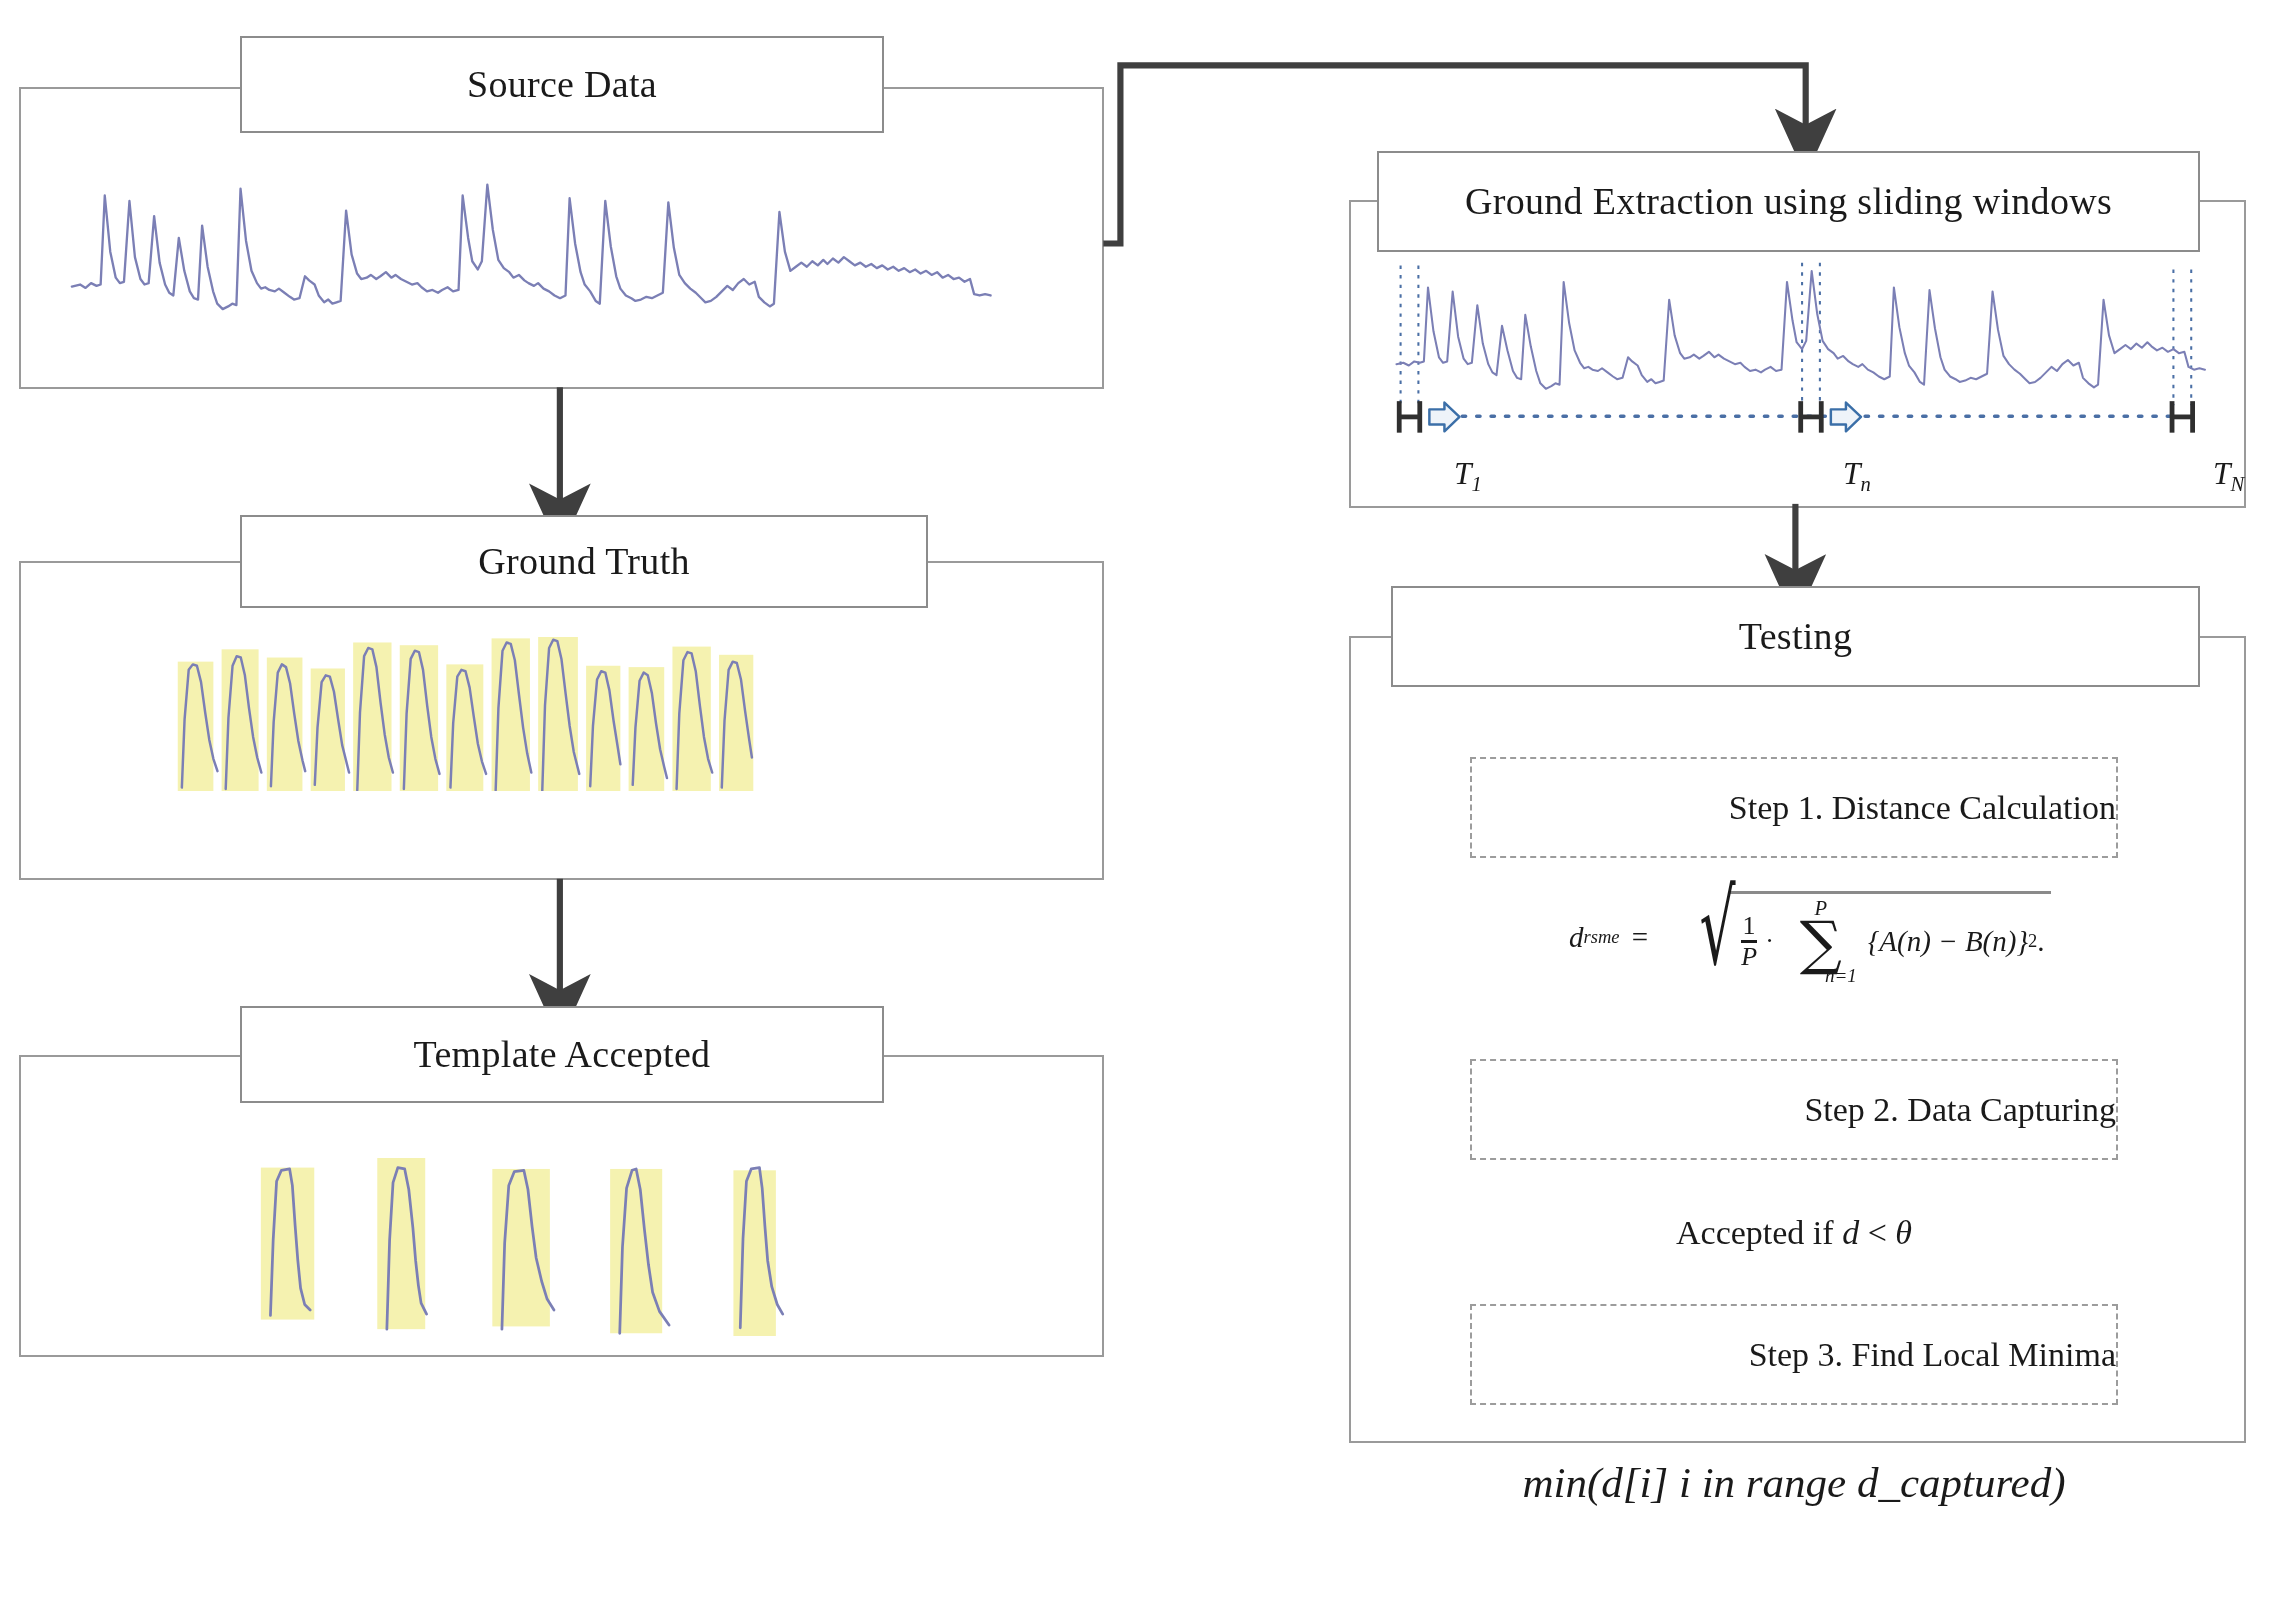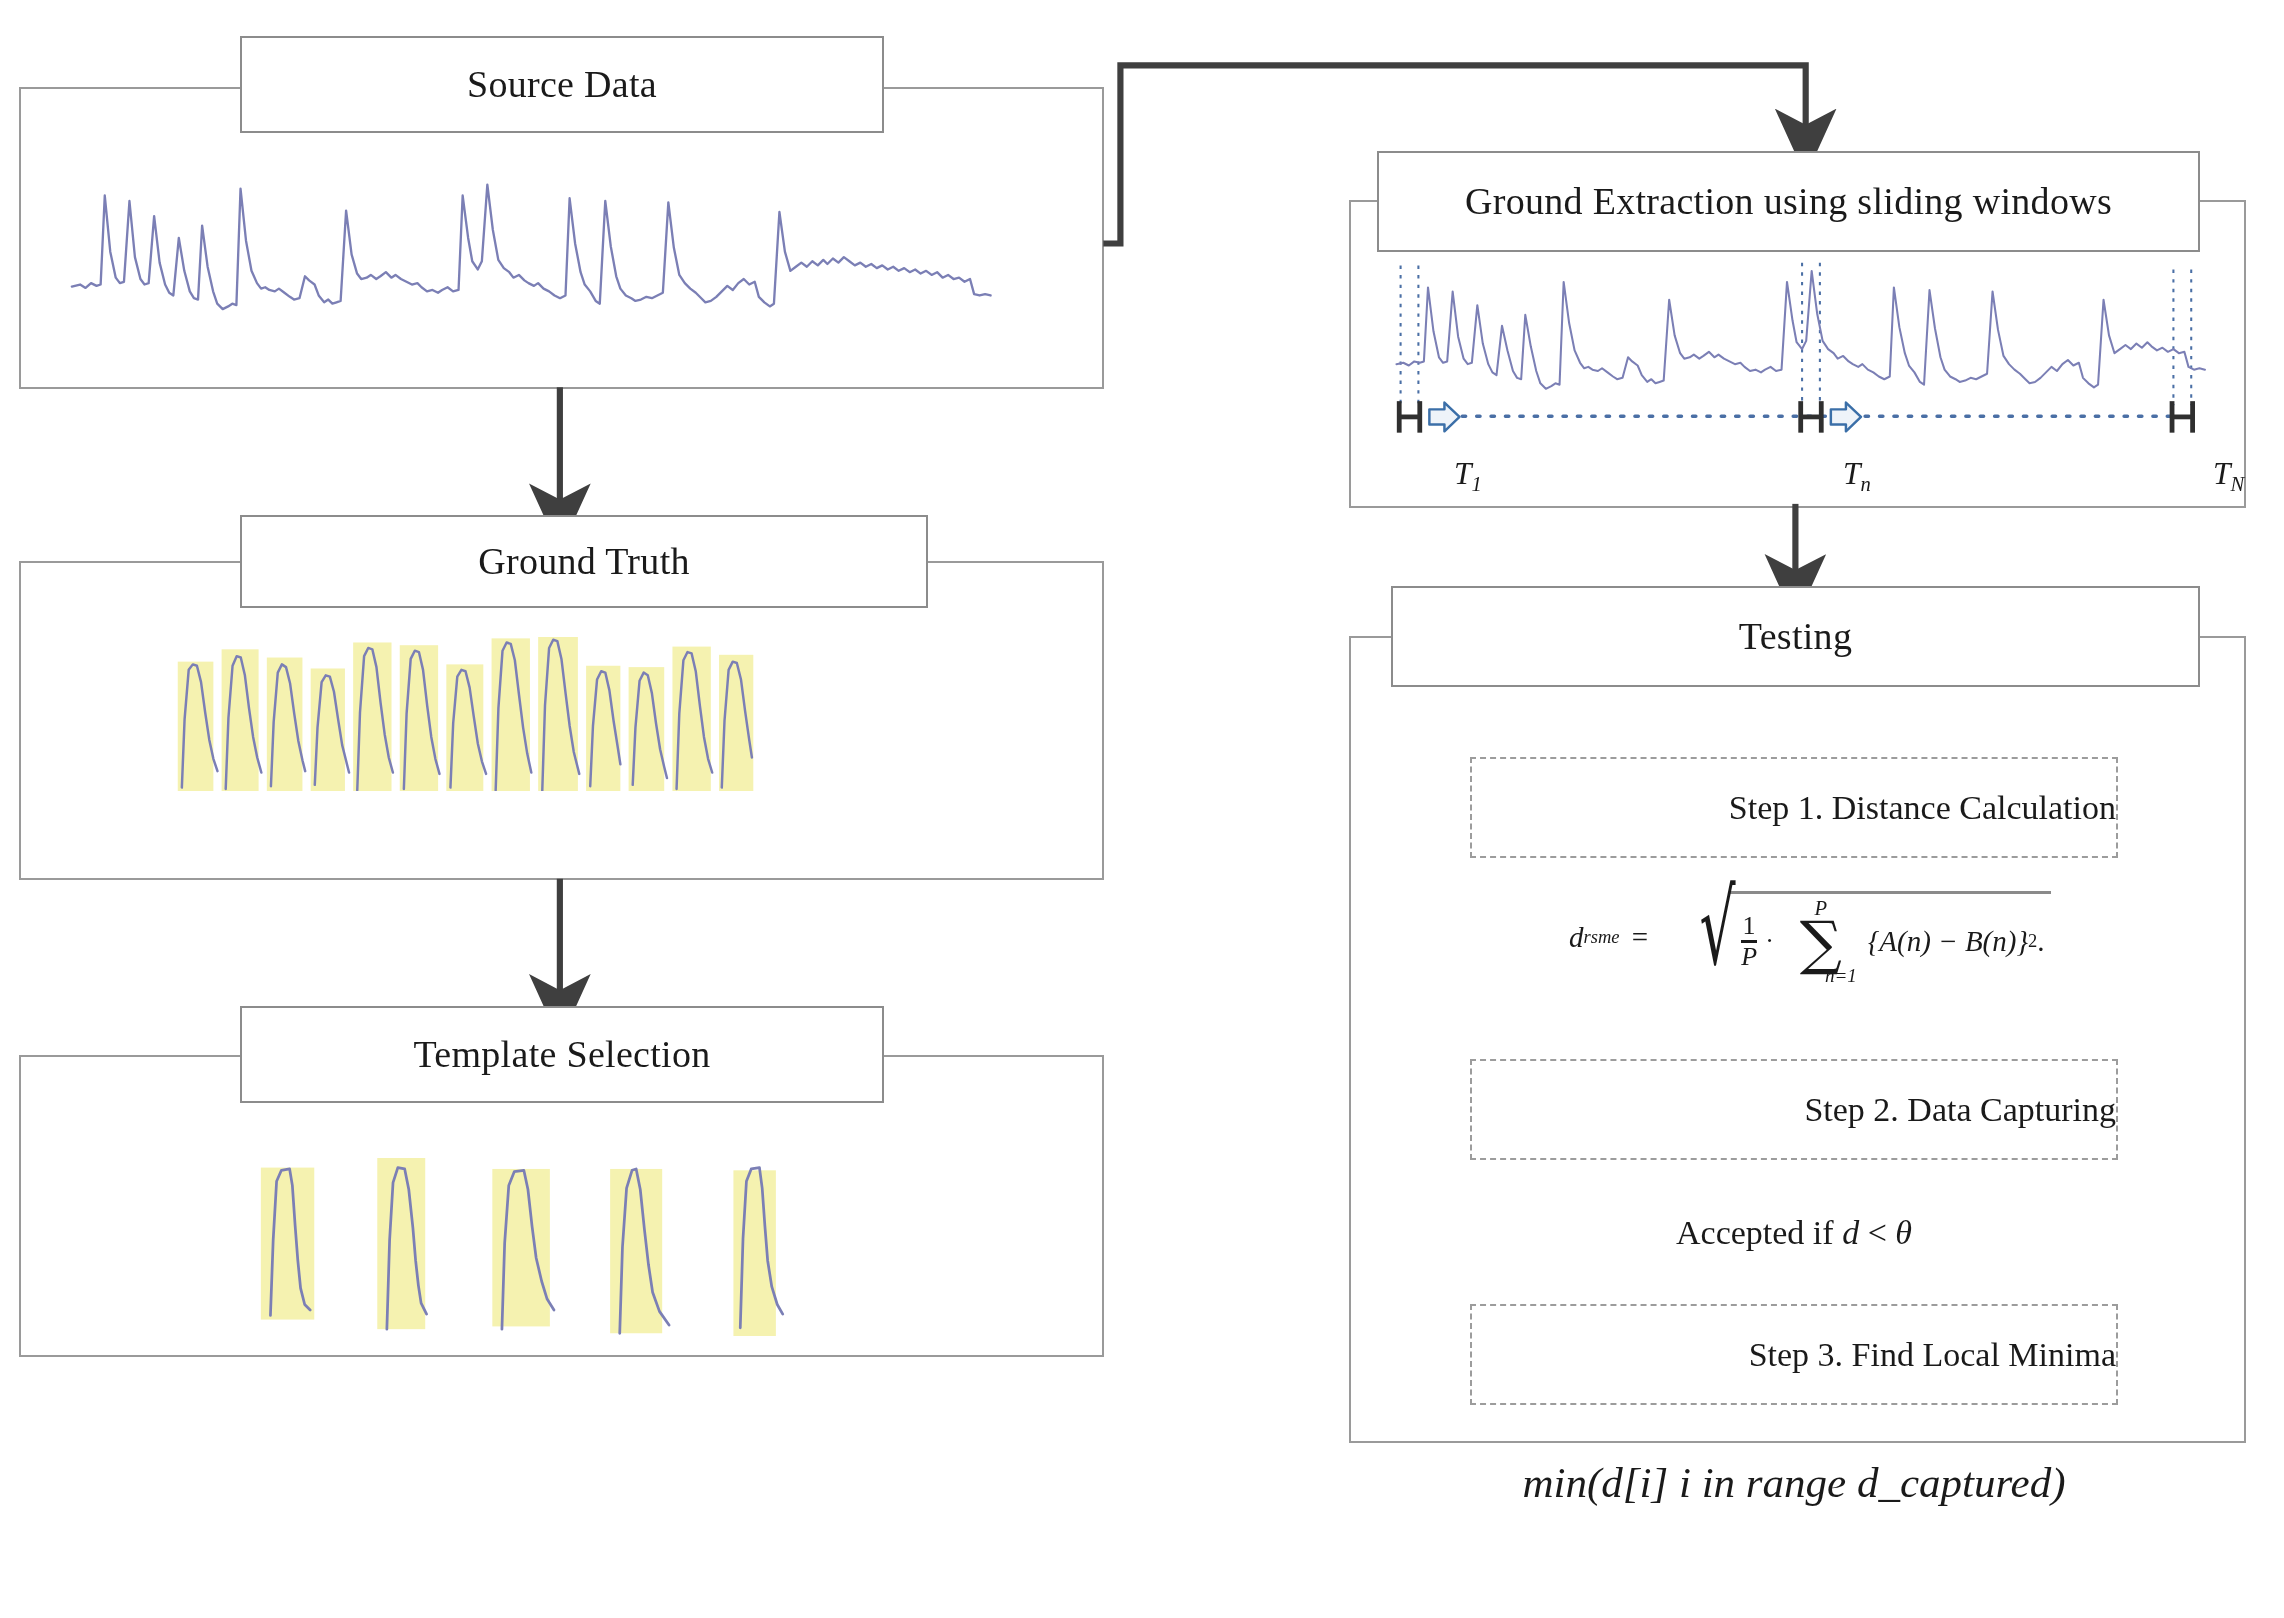--- a/index.html
+++ b/index.html
@@ -208,21 +208,21 @@
       <path d="M606,218 L610,130 L616,62 L622,50 L628,52 L634,78 L640,122 L646,160 L650,186"></path>
       <path d="M668,216 L672,132 L678,64 L684,52 L690,56 L696,82 L702,126 L708,164 L714,190 L718,206"></path>
       <path d="M732,222 L736,112 L742,34 L748,22 L754,24 L760,50 L766,100 L772,146 L778,178 L784,198"></path>
       <path d="M798,220 L802,122 L808,48 L814,36 L820,38 L826,62 L832,108 L838,150 L842,176"></path>
     </g>
   </svg>
 
   <div class="panel" style="left:18.5px;top:1055px;width:1085px;height:302px;"></div>
 
   <div class="titlebox" style="left:240px;top:1006px;width:644px;height:97px;">
-    <span class="label">Template Selection</span>
+    <span class="label">Template Accepted</span>
   </div>
 
   <svg class="inlinefig" style="left:254px;top:1158px;width:589px;height:178px;" viewBox="0 0 860 260" preserveAspectRatio="none">
     <g fill="#f5f2b0">
       <rect x="10" y="14" width="78" height="222"></rect>
       <rect x="180" y="0" width="70" height="250"></rect>
       <rect x="348" y="16" width="84" height="230"></rect>
       <rect x="520" y="16" width="76" height="240"></rect>
       <rect x="700" y="18" width="62" height="252"></rect>
     </g>

